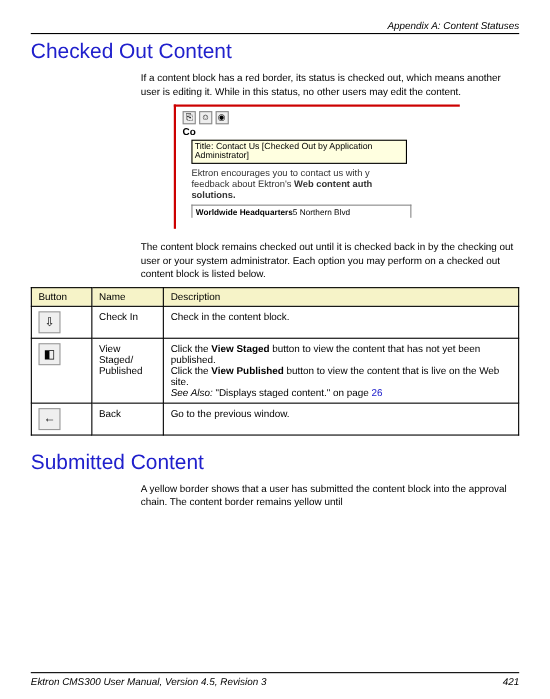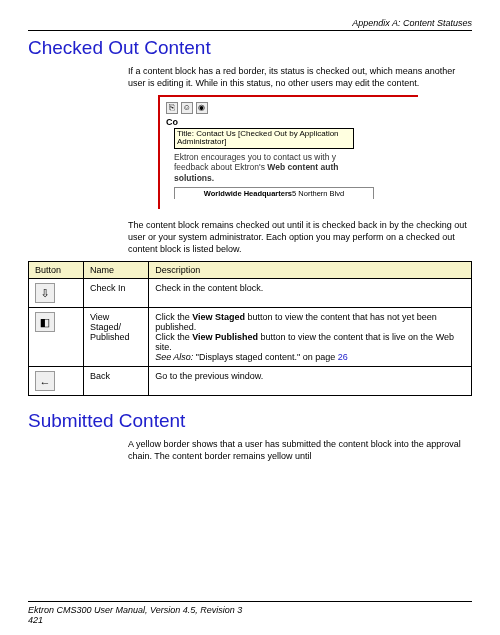--- a/index.html
+++ b/index.html
@@ -50,39 +50,39 @@
     vertical-align: middle;
   }
   .cut { font-size: 9px; font-weight: bold; }
   .tooltip {
     background: #ffffe0;
     border: 1px solid #000;
     font-size: 8px;
     padding: 1px 2px;
     line-height: 1.1;
     margin: 1px 0 3px 8px;
-    width: 180px;
+    width: 196px;
   }
   .blurb {
     font-size: 8.5px;
     color: #333;
     line-height: 1.2;
     margin: 2px 0 4px 8px;
   }
   .subbox {
     border-top: 1px solid #888;
     border-left: 1px solid #888;
     border-right: 1px solid #888;
     font-size: 7.5px;
     padding: 1px 3px;
     margin-top: 4px;
     margin-left: 8px;
     width: 200px;
     display: flex;
-    justify-content: center;
+    justify-content: flex-start;
   }
   table.opts {
     border-collapse: collapse;
     width: 100%;
     margin: 6px 0 14px 0;
     font-size: 9px;
   }
   table.opts th, table.opts td {
     border: 1px solid #000;
     padding: 4px 6px;
@@ -110,21 +110,20 @@
   .footer {
     position: absolute;
     bottom: 10px;
     left: 28px; right: 28px;
     border-top: 1px solid #000;
     padding-top: 3px;
     font-style: italic;
     font-size: 9px;
     display: flex;
     justify-content: space-between;
-    flex-direction: column;
   }
 </style>
 </head>
 <body>
 
 <div class="appendix-header">Appendix A: Content Statuses</div>
 
 <h2 class="section">Checked Out Content</h2>
 
 <div class="indent">

